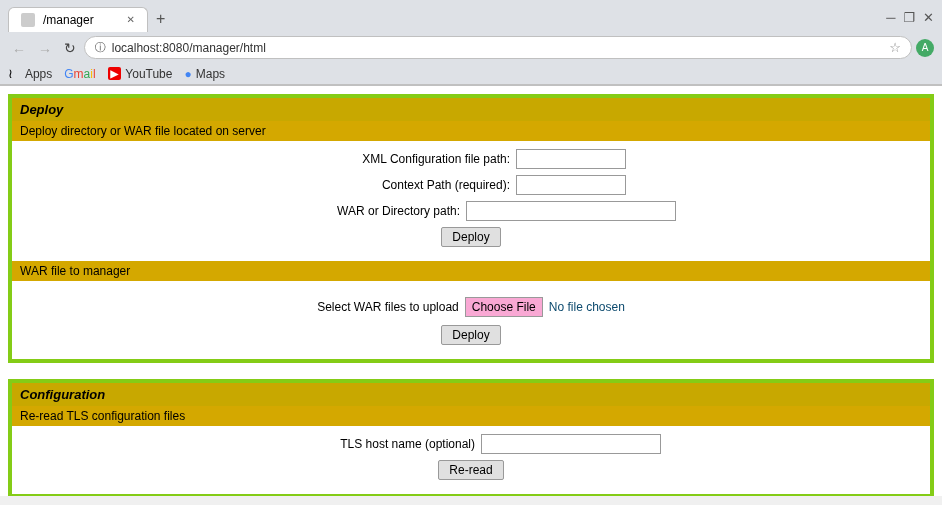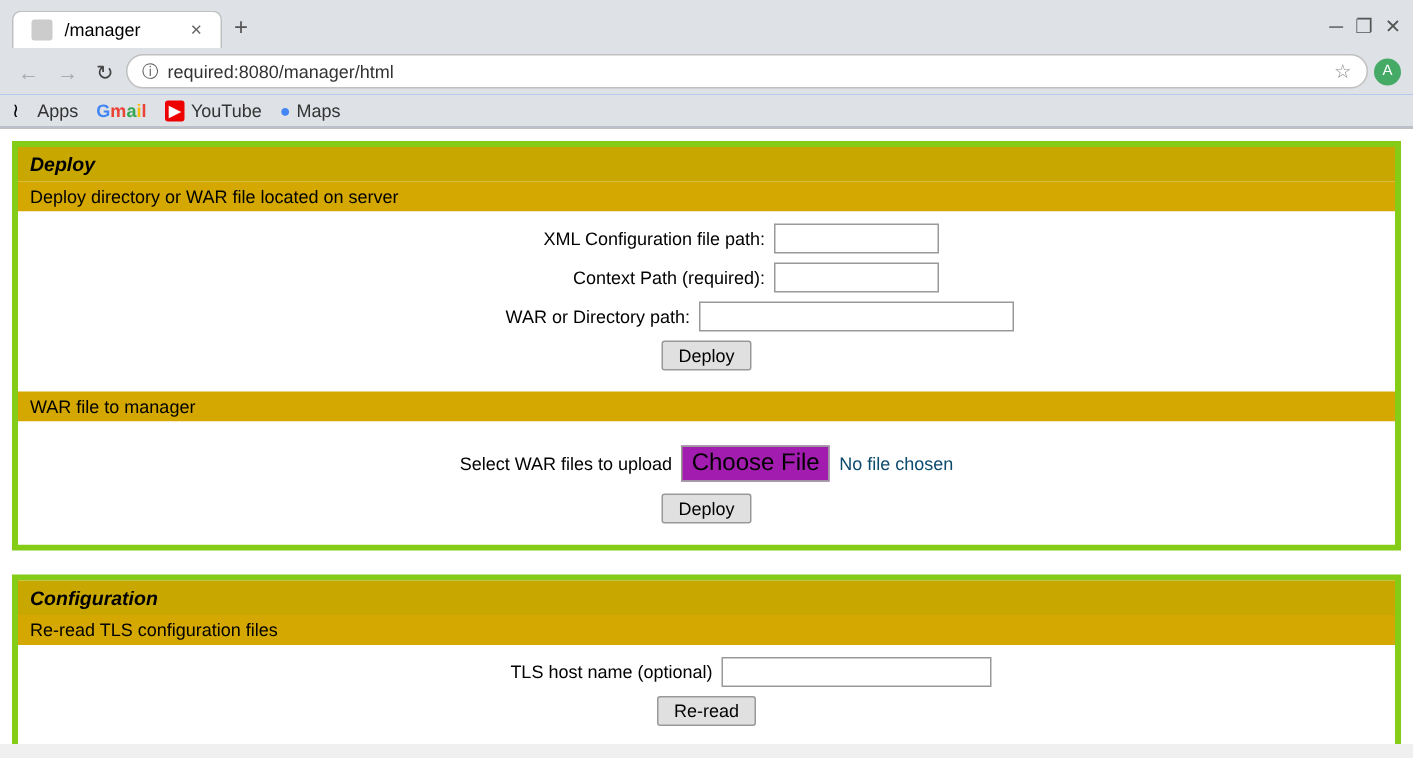--- a/index.html
+++ b/index.html
@@ -168,24 +168,24 @@
     }
     .file-upload-row {
       display: flex;
       align-items: center;
       justify-content: center;
       gap: 6px;
       margin: 8px 0;
     }
     .file-label { font-size: 12px; }
     .choose-file-btn {
-      background: #a21caf;
+      background: #f9a8d4;
       border: 1px solid #999;
       padding: 2px 6px;
-      font-size: 16px;
+      font-size: 12px;
       cursor: pointer;
     }
     .no-file-text { font-size: 12px; color: #0c4a6e; }
   </style>
 </head>
 <body>
 
 <div class="browser-chrome">
 
   <div class="title-bar">
@@ -203,33 +203,33 @@
       <span style="cursor:pointer;font-size:13px;color:#555;">✕</span>
     </div>
   </div>
 
   <div class="nav-bar">
     <button class="nav-btn disabled">←</button>
     <button class="nav-btn disabled">→</button>
     <button class="nav-btn">↻</button>
     <div class="address-bar">
       <span class="address-lock">ⓘ</span>
-      <span class="address-text">required:8080/manager/html</span>
+      <span class="address-text">localhost:8080/manager/html</span>
       <span class="address-star">☆</span>
     </div>
     <div class="address-profile">A</div>
   </div>
 
   <div class="bookmarks-bar">
     <span style="font-size:13px;">≀</span>
     <span class="bookmark-item">
       <span>Apps</span>
     </span>
     <span class="bookmark-item">
-      <span style="font-weight:bold;text-align:center;">
+      <span style="font-weight:normal;text-align:center;">
         <span style="color:#4285F4;">G</span><span style="color:#EA4335;">m</span><span style="color:#34A853;">a</span><span style="color:#FBBC05;">i</span><span style="color:#EA4335;">l</span>
       </span>
     </span>
     <span class="bookmark-item">
       <span style="background:#e00;color:#fff;padding:1px 3px;border-radius:2px;font-size:10px;font-weight:bold;">▶</span>
       <span>YouTube</span>
     </span>
     <span class="bookmark-item">
       <span style="color:#4285F4;font-size:12px;">●</span>
       <span>Maps</span>

